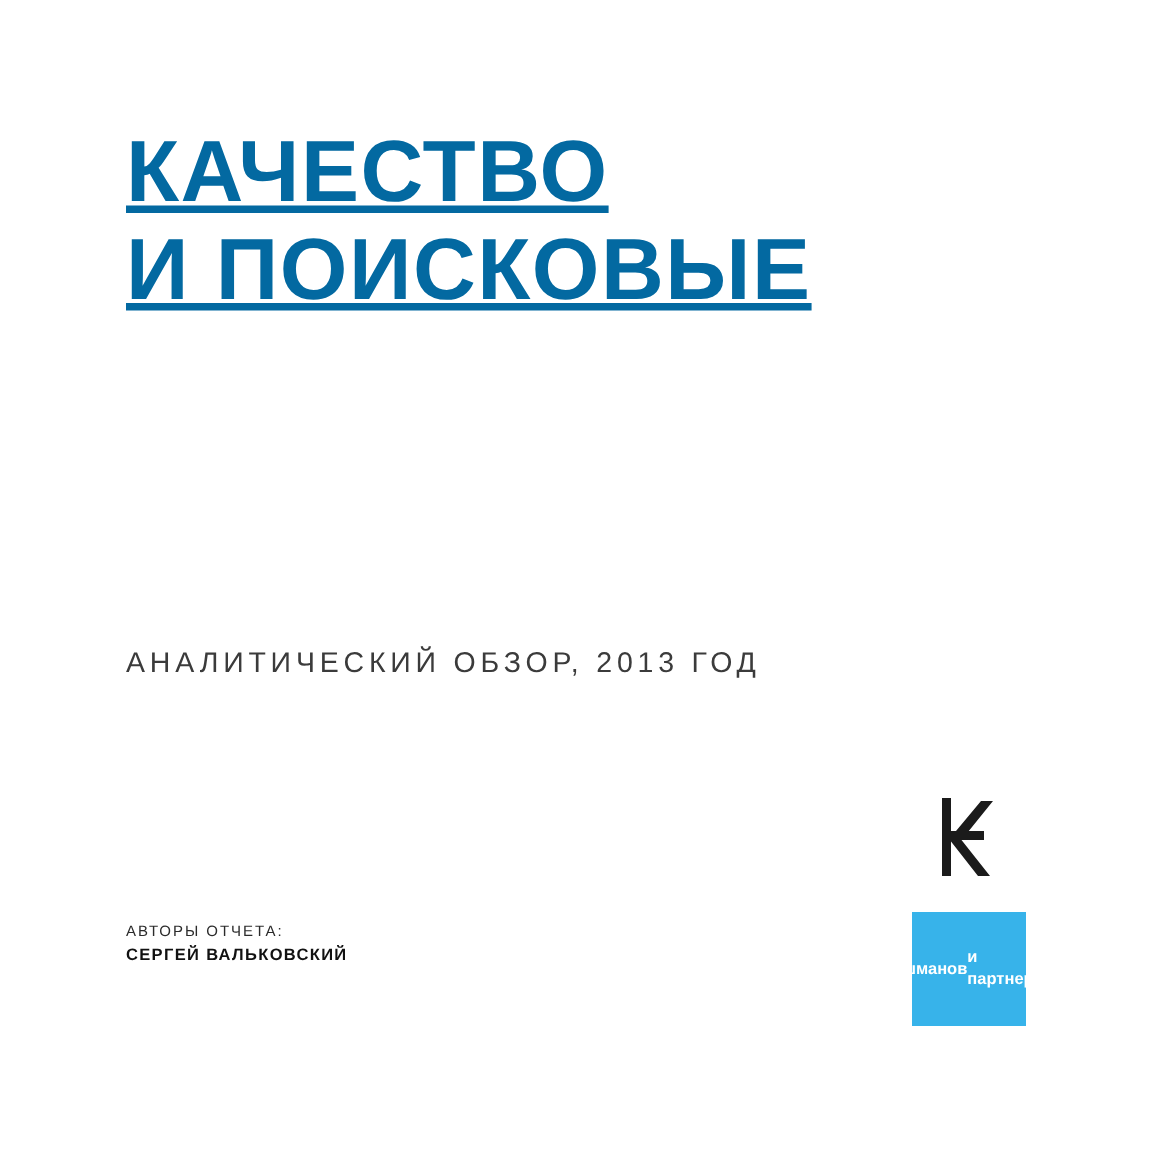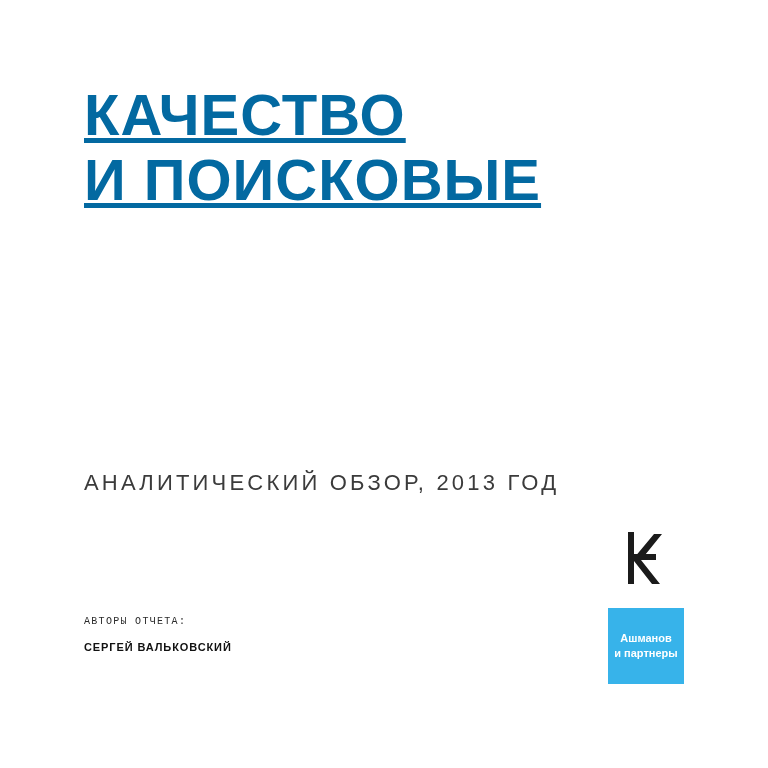--- a/index.html
+++ b/index.html
@@ -37,44 +37,42 @@
     color: #0369a1;
     text-transform: uppercase;
     white-space: nowrap;
     margin: 0 0 7px 0;
     text-decoration: underline;
   }
 
   .subtitle {
     position: absolute;
     left: 84px;
-    top: 470px;
+    top: 432px;
     font-family: "Liberation Sans", sans-serif;
-    font-size: 22px;
+    font-size: 19px;
     letter-spacing: 3.2px;
     color: #3b3b3b;
     text-transform: uppercase;
     white-space: nowrap;
   }
 
   
   .authors {
     position: absolute;
     left: 84px;
     top: 616px;
     width: 330px;
   }
   .authors-label {
     font-size: 10px;
     letter-spacing: 1.3px;
     color: #2b2b2b;
     text-transform: uppercase;
-    margin-bottom: 10px;
     font-weight: normal;
-    font-family: Liberation Mono, monospace;
   }
   .author-name {
     font-size: 11px;
     letter-spacing: 0.9px;
     color: #111111;
     text-transform: uppercase;
     font-weight: bold;
     line-height: 20px;
   }
 
@@ -93,21 +91,20 @@
   }
   .logo-mark svg {
     display: block;
   }
   .logo-box {
     width: 76px;
     height: 76px;
     background: #37b3ea;
     color: #ffffff;
     display: flex;
-    flex-direction: column;
     align-items: center;
     justify-content: center;
     font-size: 11px;
     font-weight: bold;
     line-height: 15px;
     text-align: left;
   }
 </style>
 </head>
 <body>

